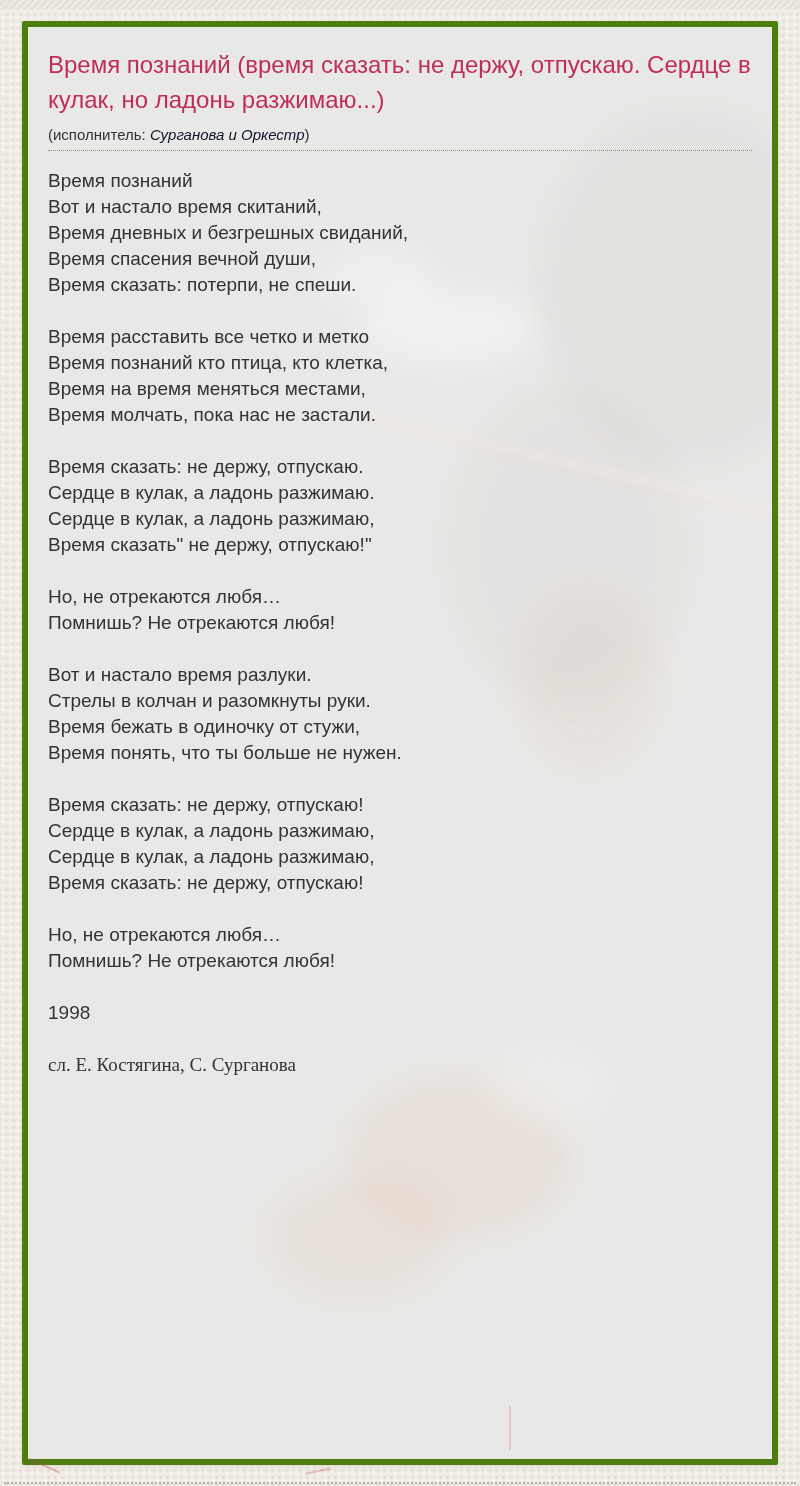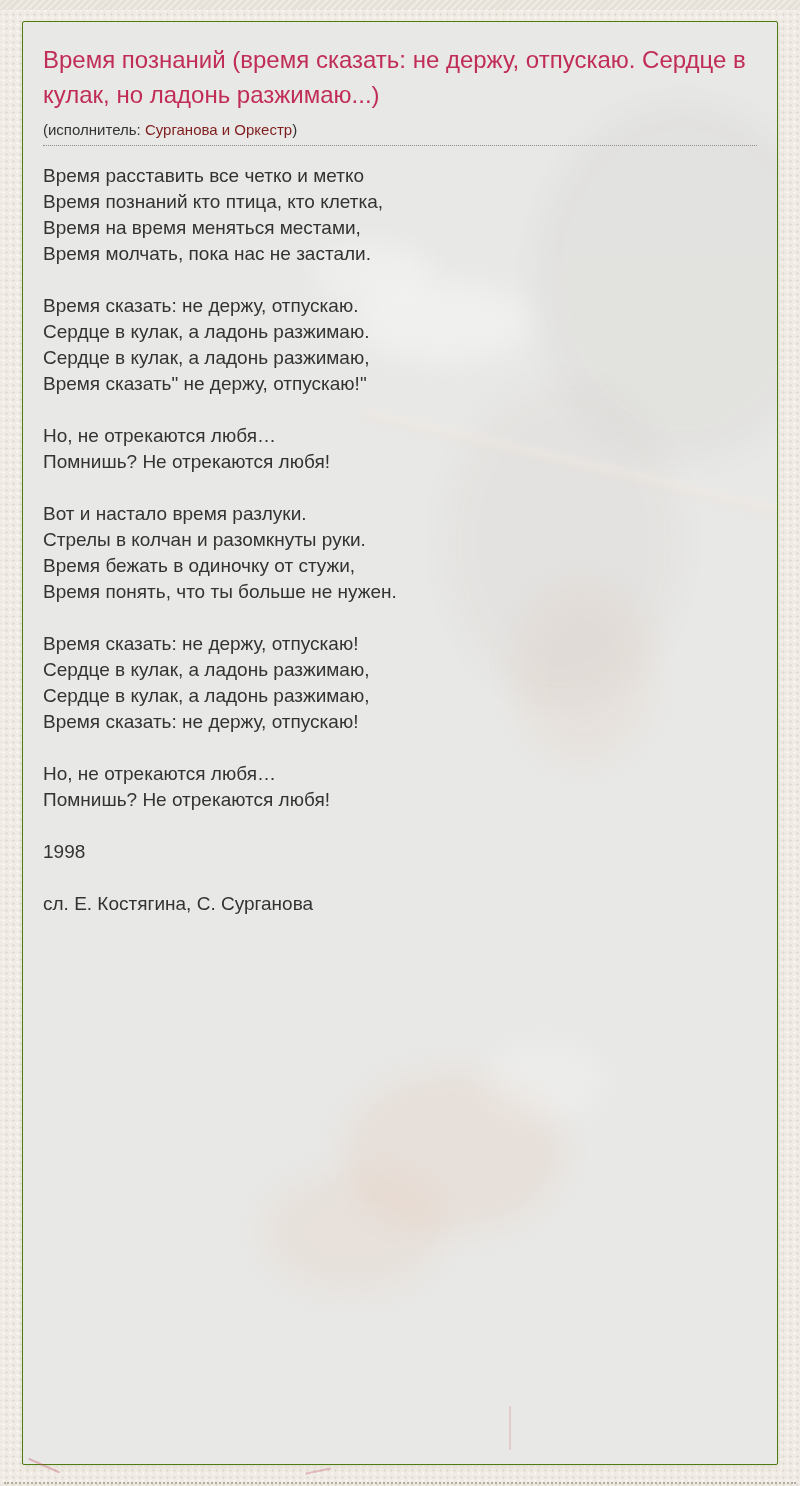--- a/index.html
+++ b/index.html
@@ -46,21 +46,21 @@
     left: 509px; top: 1406px; width: 2px; height: 44px;
     background: rgba(196,74,96,0.18);
   }
 
   .card {
     position: absolute;
     left: 22px; top: 21px;
     width: 756px; height: 1444px;
     box-sizing: border-box;
     background: #e8e8e6;
-    border: 1px solid #4d7c0f;
+    border: 6px solid #4d7c0f;
     border-radius: 2px;
     box-shadow: 1px 2px 4px rgba(90,80,60,0.12);
     overflow: hidden;
   }
 
   .photo-layer {
     position: absolute; inset: 0;
     pointer-events: none;
   }
 
@@ -90,21 +90,21 @@
     cursor: pointer;
   }
 
   .lyrics {
     margin-top: 17px;
     font-size: 19px;
     line-height: 26px;
     color: #333333;
   }
   .lyrics p { margin: 0 0 26px 0; }
-  .lyrics p:last-child { margin-bottom: 0; }
+  .lyrics p:last-child { margin-bottom: 0; font-family: Liberation Serif, serif; }
 </style>
 </head>
 <body>
 
 <div class="page-top-strip"></div>
 
 <div class="card">
 
   <div class="photo-layer">
     <svg width="756" height="1444" viewBox="0 0 756 1444" xmlns="http://www.w3.org/2000/svg" aria-hidden="true">
@@ -131,24 +131,25 @@
       <ellipse cx="430" cy="1130" rx="110" ry="80" fill="#e0a482" opacity="0.12" filter="url(#soft)"></ellipse>
       <ellipse cx="330" cy="1210" rx="90" ry="60" fill="#e0a482" opacity="0.10" filter="url(#soft)"></ellipse>
       <ellipse cx="520" cy="1060" rx="60" ry="40" fill="#ffffff" opacity="0.18" filter="url(#soft)"></ellipse>
     </svg>
   </div>
 
   <div class="card-content">
 
     <h1 class="song-title" style="color: rgb(192, 45, 87);">Время познаний (время сказать: не держу, отпускаю. Сердце в кулак, но ладонь разжимаю...)</h1>
 
-    <div class="artist-line"><span>(исполнитель: </span><a class="artist-link" style="color: #7f1d1d;">Сурганова и Оркестр</a><span>)</span></div>
+    <div class="artist-line"><span>(исполнитель: </span><a class="artist-link" style="color: #0f172a; font-style: italic;">Сурганова и Оркестр</a><span>)</span></div>
 
     <div class="lyrics" style="color: rgb(51, 51, 51);">
 
+      <p>Время познаний<br>Вот и настало время скитаний,<br>Время дневных и безгрешных свиданий,<br>Время спасения вечной души,<br>Время сказать: потерпи, не спеши.</p>
         <p>Время расставить все четко и метко<br>Время познаний кто птица, кто клетка,<br>Время на время меняться местами,<br>Время молчать, пока нас не застали.</p>
         <p>Время сказать: не держу, отпускаю.<br>Сердце в кулак, а ладонь разжимаю.<br>Сердце в кулак, а ладонь разжимаю,<br>Время сказать" не держу, отпускаю!"</p>
         <p>Но, не отрекаются любя…<br>Помнишь? Не отрекаются любя!</p>
         <p>Вот и настало время разлуки.<br>Стрелы в колчан и разомкнуты руки.<br>Время бежать в одиночку от стужи,<br>Время понять, что ты больше не нужен.</p>
         <p>Время сказать: не держу, отпускаю!<br>Сердце в кулак, а ладонь разжимаю,<br>Сердце в кулак, а ладонь разжимаю,<br>Время сказать: не держу, отпускаю!</p>
         <p>Но, не отрекаются любя…<br>Помнишь? Не отрекаются любя!</p>
         <p>1998</p>
       <p>сл. Е. Костягина, С. Сурганова</p>
     </div>
 

